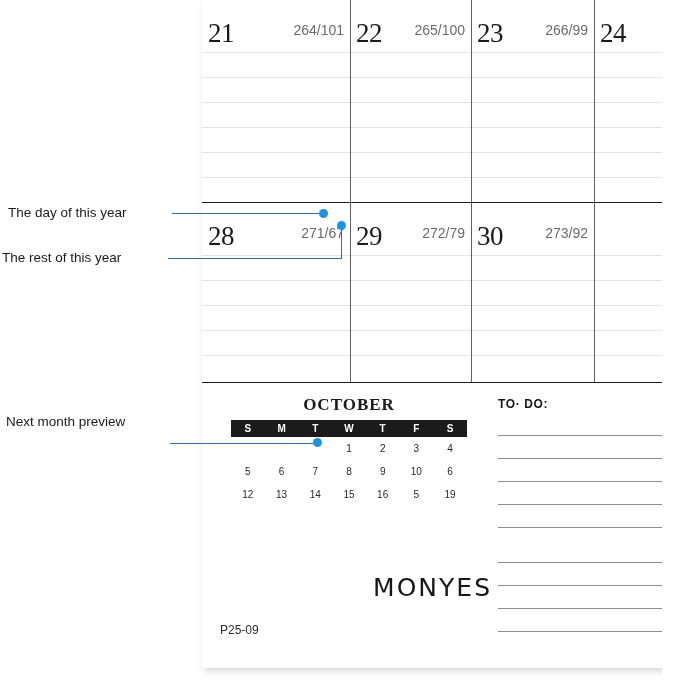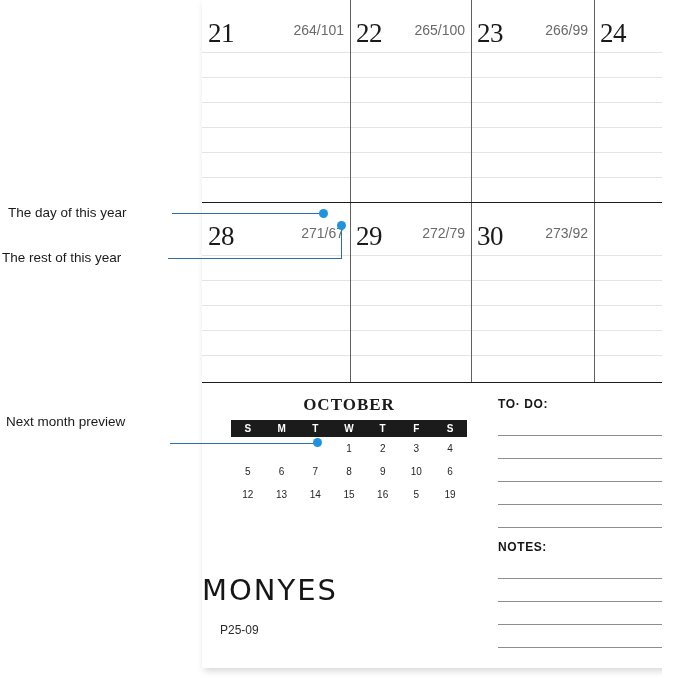--- a/index.html
+++ b/index.html
@@ -123,22 +123,22 @@
     color: #262626;
     text-align: center;
     padding: 6px 0 6px;
   }
 
   .brand {
     position: absolute;
     left: 0;
     top: 190px;
     width: 290px;
-    text-align: left;
-    font-size: 29px;
+    text-align: right;
+    font-size: 25px;
     letter-spacing: 2px;
     color: #161616;
     font-family: "DejaVu Sans", sans-serif;
   }
   .sku {
     position: absolute;
     left: 18px;
     top: 240px;
     font-size: 12px;
     color: #2b2b2b;
@@ -308,21 +308,20 @@
       <div class="side-panel">
         <div class="panel-label">TO· DO:</div>
         <div class="panel-lines">
           <div class="pline"></div>
           <div class="pline"></div>
           <div class="pline"></div>
           <div class="pline"></div>
           <div class="pline"></div>
         </div>
         <div class="panel-gap"></div>
-        <div class="panel-label">NOTES:</div>
         <div class="panel-lines">
           <div class="pline"></div>
           <div class="pline"></div>
           <div class="pline"></div>
           <div class="pline"></div>
         </div>
       </div>
 
     </div>
   </div>

